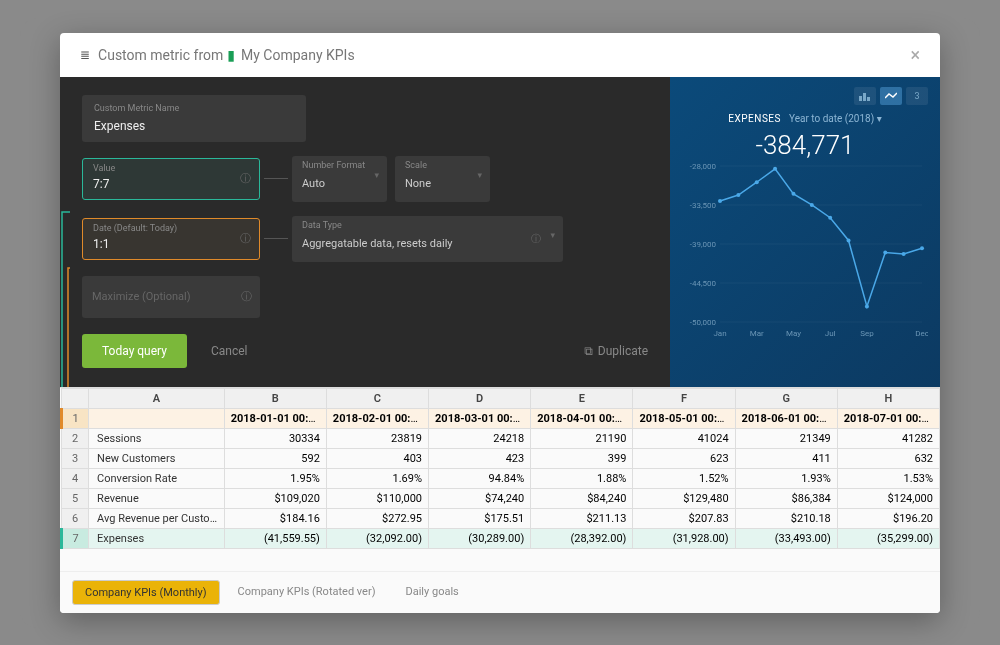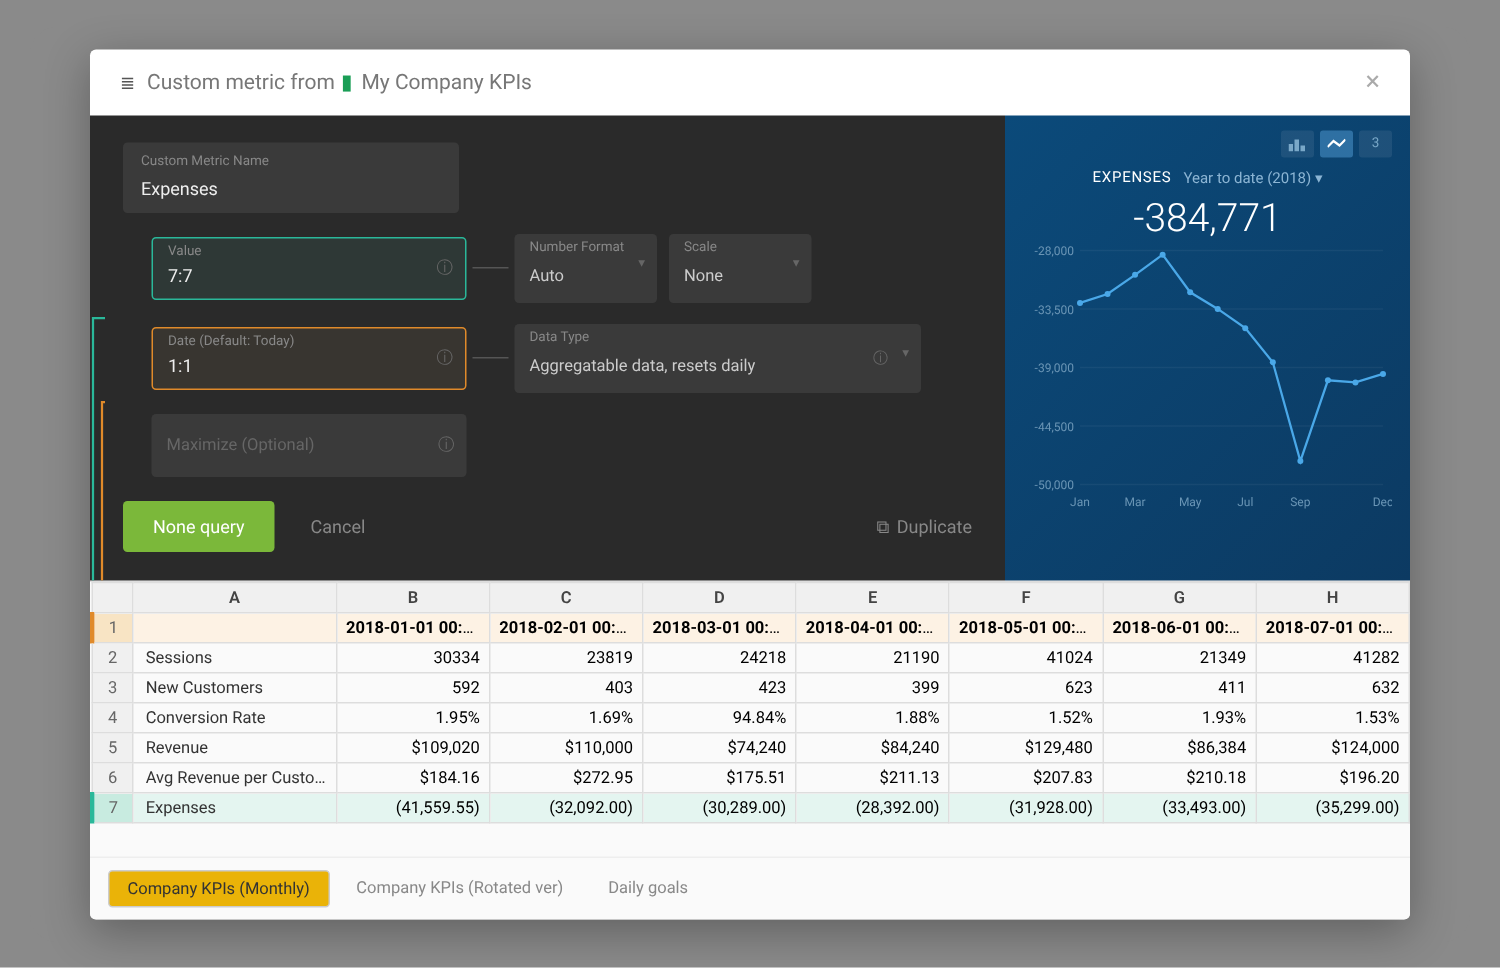--- a/index.html
+++ b/index.html
@@ -10,21 +10,21 @@
 .modal-header .icon { margin-right: 8px; font-size: 12px; color: #555; }
 .modal-header .doc-icon { color: #1a9e56; margin: 0 6px 0 4px; }
 .modal-header .close { margin-left: auto; color: #aaa; font-size: 18px; cursor: pointer; }
 .main-row { display: flex; height: 310px; }
 .form-area { background: #2a2a2a; flex: 1; padding: 18px 22px 14px 22px; position: relative; color: #ccc; }
 .preview-area { width: 270px; background: linear-gradient(135deg, #0b4a7a, #0c3a62); position: relative; padding: 10px 12px 6px 12px; }
 .fg { margin-bottom: 14px; }
 .fg-label { font-size: 9px; color: #888; margin-bottom: 2px; display: block; }
 .metric-name-box { background: #3a3a3a; border-radius: 3px; padding: 8px 12px; width: 224px; }
 .metric-name-box .val { color: #eee; font-size: 12px; }
-.bordered-field { border-radius: 3px; padding: 6px 10px; width: 210px; position: relative; display: flex; align-items: center; height: 42px; margin-left: 19px; }
+.bordered-field { border-radius: 3px; padding: 6px 10px; width: 178px; position: relative; display: flex; align-items: center; height: 42px; }
 .bordered-field .fg-label { position: absolute; top: 4px; left: 10px; }
 .bordered-field .val { color: #eee; font-size: 12px; margin-top: 10px; }
 .bordered-field .info-icon { position: absolute; right: 8px; color: #666; font-size: 11px; }
 .value-field { border: 1px solid #2ab89a; background: #2e3836; }
 .date-field { border: 1px solid #e08a2a; background: #383530; }
 .dimension-field { background: #3a3a3a; border: none; }
 .dimension-field .placeholder { color: #666; font-size: 11px; margin-top: 0; }
 .row-pair { display: flex; align-items: center; margin-bottom: 14px; position: relative; }
 .connector { width: 24px; height: 1px; background: #555; margin: 0 4px; }
 .right-fields { display: flex; gap: 8px; }
@@ -133,21 +133,21 @@
       </div>
 
       <div class="row-pair">
         <div class="bordered-field dimension-field">
           <span class="placeholder">Maximize (Optional)</span>
           <span class="info-icon">ⓘ</span>
         </div>
       </div>
 
       <div class="actions-row">
-        <button class="save-btn">None query</button>
+        <button class="save-btn">Today query</button>
         <button class="cancel-btn">Cancel</button>
         <button class="duplicate-btn">
           <span>⧉</span>
           <span>Duplicate</span>
         </button>
       </div>
 
       <svg class="connector-lines">
         <path d="M 10 135 L 2 135 L 2 310" stroke="#2ab89a" stroke-width="1.5" fill="none"></path>
         <path d="M 10 191 L 8 191 L 8 310" stroke="#e08a2a" stroke-width="1.5" fill="none"></path>

